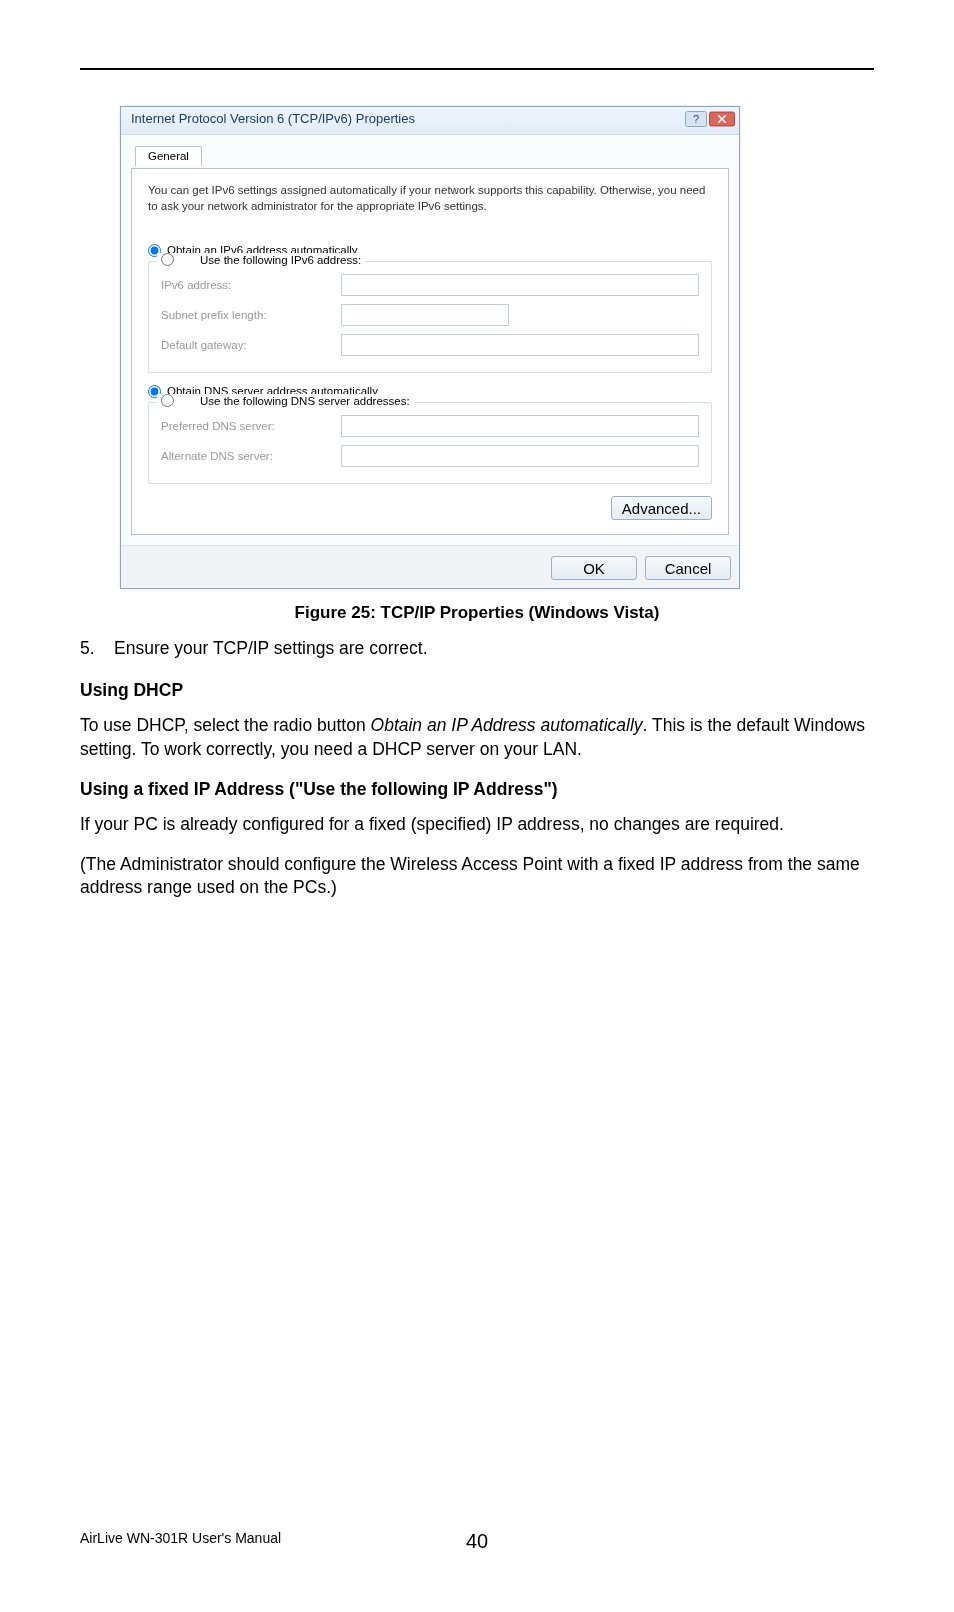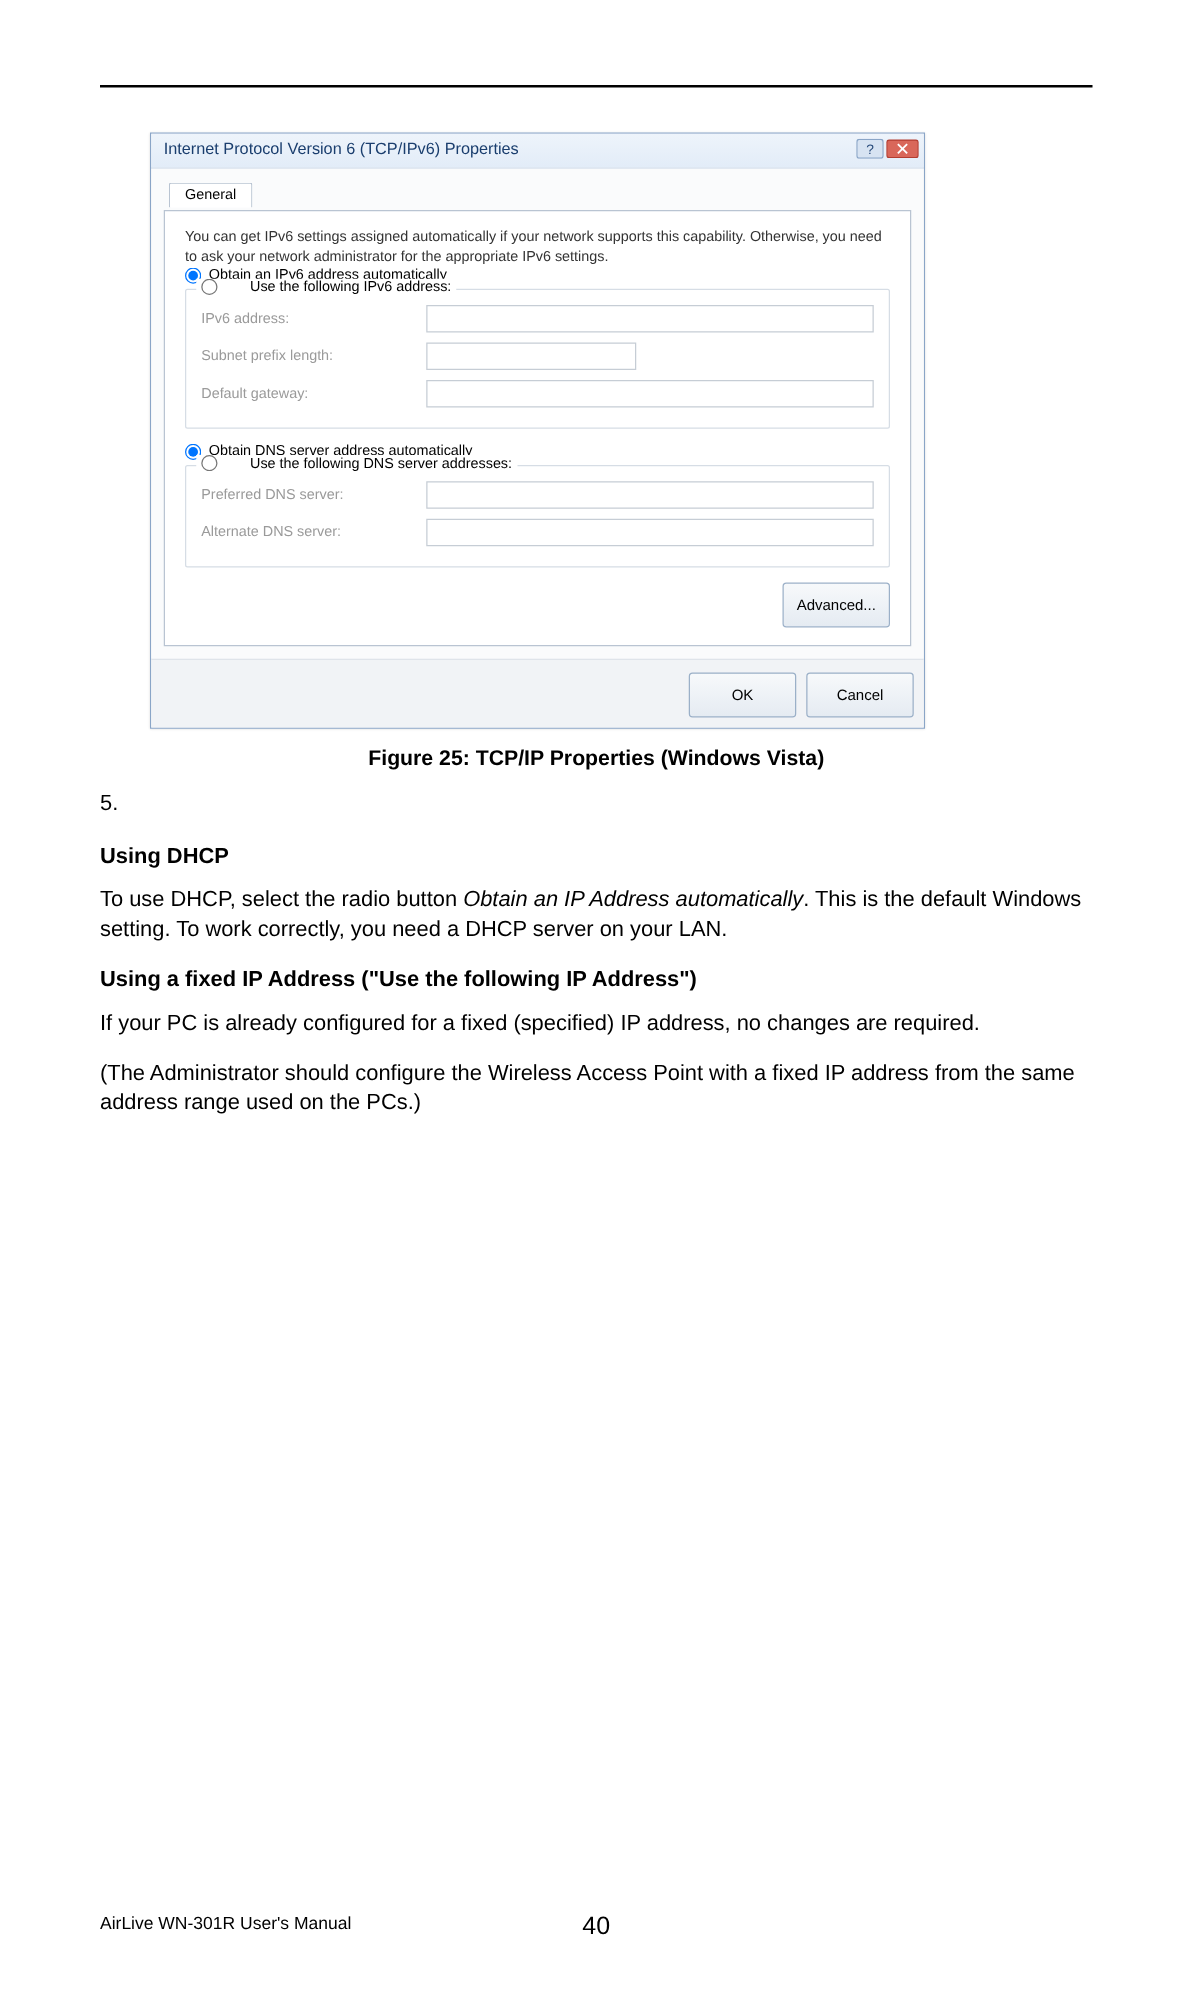--- a/index.html
+++ b/index.html
@@ -67,20 +67,21 @@
   .tab-panel {
     border: 1px solid #b9c4d2;
     background: #fff;
     padding: 14px 16px 14px 16px;
     margin-top: -1px;
   }
   .intro {
     font-size: 11.5px;
     color: #333;
     line-height: 1.35;
+    margin-bottom: 30px;
   }
   .radio-row {
     display: flex;
     font-size: 11.5px;
     margin-bottom: 4px;
   }
   .radio-row input { margin-right: 6px; }
   .fieldset {
     border: 1px solid #d6dde5;
     border-radius: 2px;
@@ -120,22 +121,22 @@
     font-size: 11.5px;
   }
   .form-input.short { flex: 0 0 44px; }
   .btn-row {
     display: flex;
     justify-content: flex-end;
     margin-top: 6px;
   }
   .btn {
     min-width: 86px;
-    height: 36px;
-    font-size: 12px;
+    height: 24px;
+    font-size: 15px;
     background: linear-gradient(#f7f9fb, #e5ebf2);
     border: 1px solid #9bb0c8;
     border-radius: 3px;
     padding: 0 10px;
     margin-left: 8px;
     cursor: pointer;
   }
   .dialog-footer {
     display: flex;
     justify-content: flex-end;
@@ -266,20 +267,21 @@
       <button class="btn">Cancel</button>
     </div>
   </div>
 </div>
 
 <div class="figure-caption">Figure 25: TCP/IP Properties (Windows Vista)</div>
 
 <div class="content">
   <div class="ol-item">
     <span class="ol-num">5.</span>
+    <span>Ensure your TCP/IP settings are correct.</span>
   </div>
 
   <div class="h3">Using DHCP</div>
   <div class="para">
     <span>To use DHCP, select the radio button </span><span class="italic">Obtain an IP Address automatically</span><span>. This is the default Windows setting. To work correctly, you need a DHCP server on your LAN.</span>
   </div>
 
   <div class="h3">Using a fixed IP Address ("Use the following IP Address")</div>
   <div class="para">If your PC is already configured for a fixed (specified) IP address, no changes are required.</div>
   <div class="para">(The Administrator should configure the Wireless Access Point with a fixed IP address from the same address range used on the PCs.)</div>

